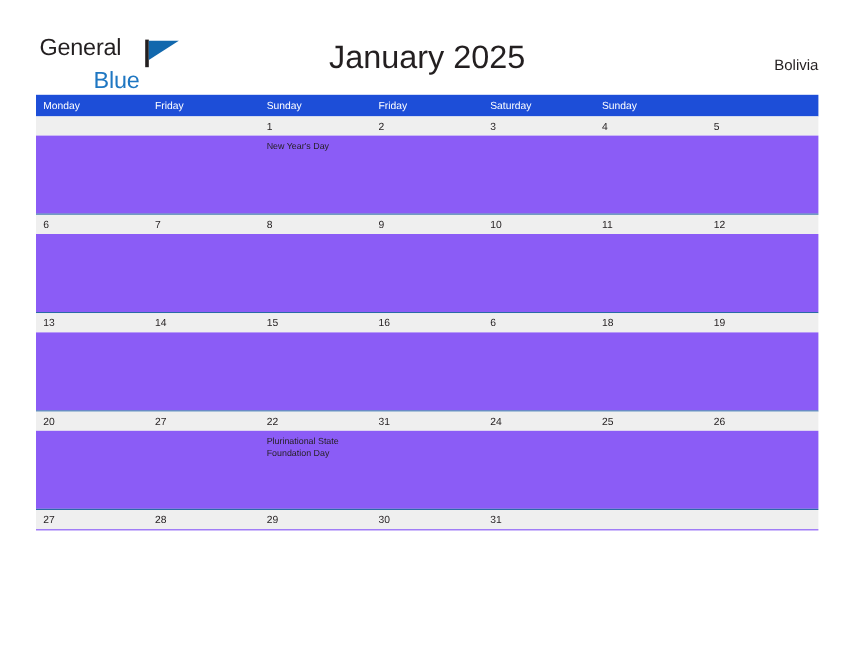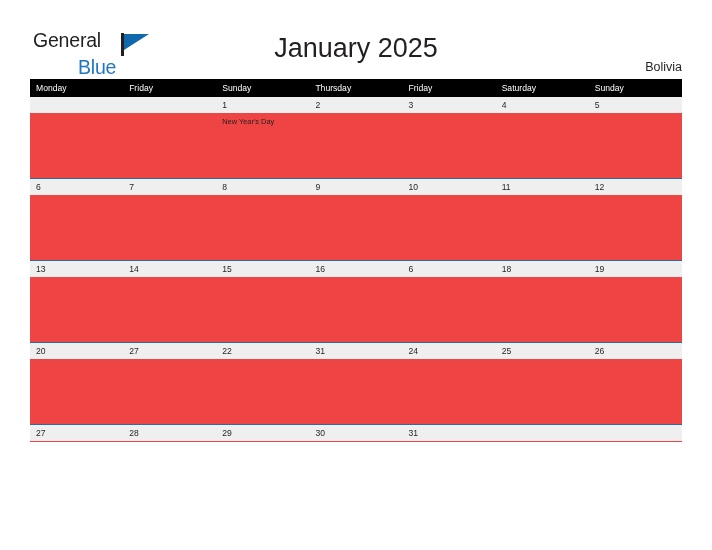--- a/index.html
+++ b/index.html
@@ -90,37 +90,37 @@
     width: 712px;
     text-align: center;
     font-size: 27px;
     color: #231f20;
     letter-spacing: 0px;
   }
 
   .country {
     position: absolute;
     right: 30px;
-    top: 60px;
+    top: 47px;
     font-size: 12.5px;
     color: #231f20;
     white-space: nowrap;
   }
 
   
   .grid {
     position: absolute;
     left: 30px;
     top: 79px;
     width: 652px;
   }
 
   .dow-row {
     display: flex;
-    background: #000000;
+    background: #1d4ed8;
     height: 18px;
     align-items: center;
   }
   .dow-cell {
     width: 93.14px;
     box-sizing: border-box;
     padding-left: 6px;
     color: #ffffff;
     font-size: 8.6px;
     line-height: 18px;
@@ -146,21 +146,21 @@
     padding-left: 6px;
     color: #231f20;
     font-size: 8.6px;
     line-height: 16px;
     white-space: nowrap;
     overflow: hidden;
   }
 
   .evt-row {
     display: flex;
-    background: #ef4444;
+    background: #8b5cf6;
     height: 65px;
   }
   .week-last .evt-row {
     height: 1px;
   }
   .evt-cell {
     width: 93.14px;
     box-sizing: border-box;
     padding: 4px 7px 0 6px;
     color: #231f20;
@@ -192,21 +192,20 @@
     <div class="cal-title">January 2025</div>
 
     <div class="country">Bolivia</div>
   </div>
 
   <div class="grid">
     <div class="dow-row">
         <div class="dow-cell">Monday</div>
         <div class="dow-cell">Friday</div>
         <div class="dow-cell">Sunday</div>
-        <div class="dow-cell">Thursday</div>
         <div class="dow-cell">Friday</div>
         <div class="dow-cell">Saturday</div>
         <div class="dow-cell">Sunday</div>
       </div>
     <div id="weeks-host">
         <div class="week">
           <div class="num-row">
             <div class="num-cell"></div>
             <div class="num-cell"></div>
             <div class="num-cell">1</div>
@@ -273,20 +272,23 @@
             <div class="num-cell">27</div>
             <div class="num-cell">22</div>
             <div class="num-cell">31</div>
             <div class="num-cell">24</div>
             <div class="num-cell">25</div>
             <div class="num-cell">26</div>
           </div>
           <div class="evt-row">
             <div class="evt-cell"></div>
             <div class="evt-cell"></div>
+            <div class="evt-cell">
+              <div>Plurinational State Foundation Day</div>
+            </div>
             <div class="evt-cell"></div>
             <div class="evt-cell"></div>
             <div class="evt-cell"></div>
             <div class="evt-cell"></div>
           </div>
         </div>
         <div class="week week-last">
           <div class="num-row">
             <div class="num-cell">27</div>
             <div class="num-cell">28</div>

